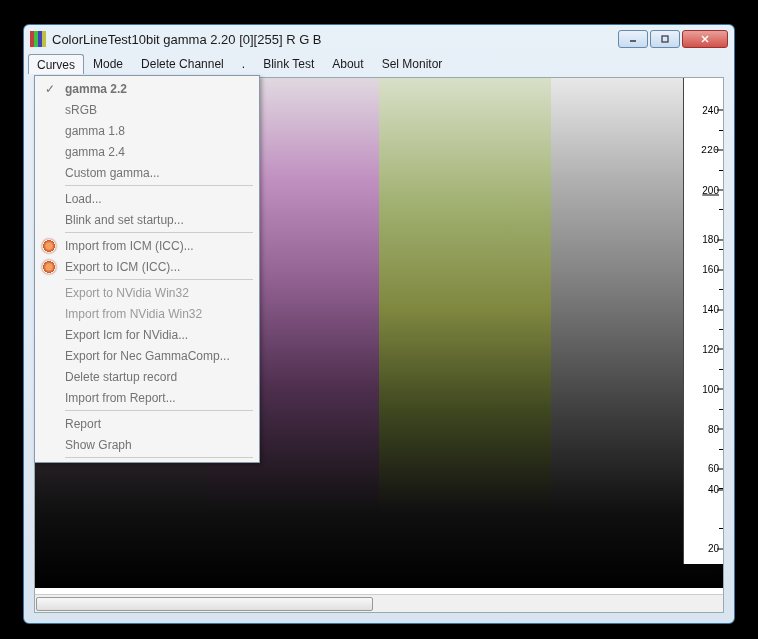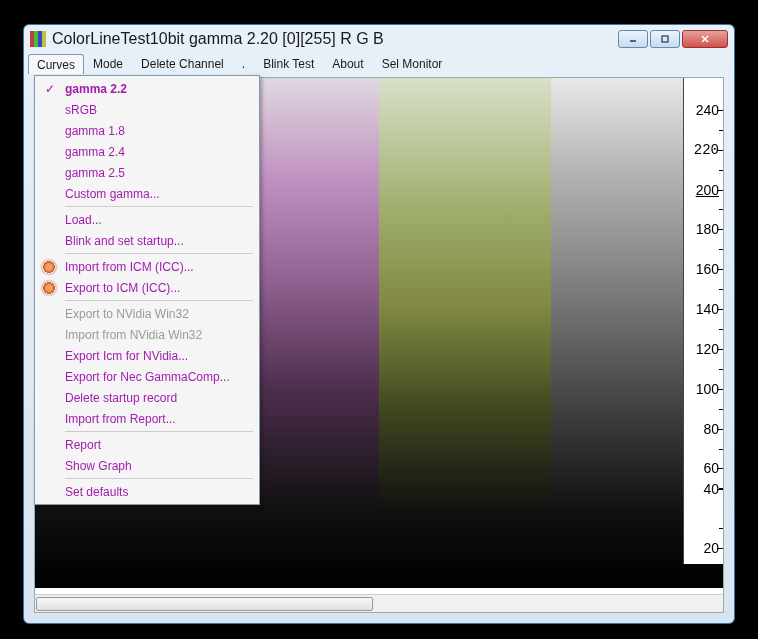--- a/index.html
+++ b/index.html
@@ -32,21 +32,21 @@
     }
     .app-icon {
       width: 16px;
       height: 16px;
       margin-right: 6px;
       display: inline-block;
     }
     .app-icon svg { width: 16px; height: 16px; }
     .title {
       color: #1a1a1a;
-      font-size: 16px;
+      font-size: 13px;
       flex: 1;
     }
     .window-controls {
       display: flex;
       gap: 2px;
     }
     .winbtn {
       width: 30px;
       height: 18px;
       border: 1px solid #6688aa;
@@ -119,21 +119,21 @@
       right: 0;
       top: 0;
       bottom: 24px;
       width: 40px;
       background: #fff;
       border-left: 1px solid #444;
     }
     .ruler .tick {
       position: absolute;
       right: 4px;
-      font-size: 14px;
+      font-size: 10px;
       color: #000;
       text-align: right;
       transform: translateY(-50%);
     }
     .ruler .tick::before {
       content: "";
       position: absolute;
       right: -4px;
       top: 50%;
       width: 6px;
@@ -173,21 +173,21 @@
       width: 226px;
       background: #f5f5f5;
       border: 1px solid #8899aa;
       box-shadow: 2px 2px 4px rgba(0,0,0,0.3);
       z-index: 100;
       padding: 2px;
     }
     .dropdown .item {
       padding: 3px 8px 3px 28px;
       font-size: 12px;
-      color: #a21caf;
+      color: #737373;
       position: relative;
       display: flex;
       align-items: center;
       height: 21px;
     }
     .dropdown .item.selected { font-weight: bold; }
     .dropdown .item.selected::before {
       content: "✓";
       position: absolute;
       left: 8px;
@@ -266,21 +266,21 @@
       <div class="gband b2"></div>
       <div class="gband b3"></div>
       <div class="gband b4"></div>
       <div class="ruler" id="ruler">
           <div class="tick" style="top: 31.875px;">240</div>
           <div class="minor" style="top: 51.7969px;"></div>
           <div class="tick" style="top: 71.7188px; font-family: Liberation Mono, monospace;">220</div>
           <div class="minor" style="top: 91.6406px;"></div>
           <div class="tick" style="top: 111.562px; text-decoration: underline;">200</div>
           <div class="minor" style="top: 131.484px;"></div>
-          <div class="tick" style="top: 151px;">180</div>
+          <div class="tick" style="top: 161px;">180</div>
           <div class="minor" style="top: 171.328px;"></div>
           <div class="tick" style="top: 191.25px; margin-left: 13px;">160</div>
           <div class="minor" style="top: 211.172px;"></div>
           <div class="tick" style="top: 231.094px;">140</div>
           <div class="minor" style="top: 251.016px;"></div>
           <div class="tick" style="top: 270.938px;">120</div>
           <div class="minor" style="top: 290.859px;"></div>
           <div class="tick" style="top: 310.781px;">100</div>
           <div class="minor" style="top: 330.703px;"></div>
           <div class="tick" style="top: 350.625px;">80</div>
@@ -305,23 +305,20 @@
       <div class="item">
         <span>sRGB</span>
       </div>
       <div class="item">
         <span>gamma 1.8</span>
       </div>
       <div class="item">
         <span>gamma 2.4</span>
       </div>
       <div class="item">
-        <span>gamma 2.5</span>
-      </div>
-      <div class="item">
         <span>Custom gamma...</span>
       </div>
       <div class="sep"></div>
       <div class="item">
         <span>Load...</span>
       </div>
       <div class="item">
         <span>Blink and set startup...</span>
       </div>
       <div class="sep"></div>
@@ -357,17 +354,14 @@
         <span>Import from Report...</span>
       </div>
       <div class="sep"></div>
       <div class="item">
         <span>Report</span>
       </div>
       <div class="item">
         <span>Show Graph</span>
       </div>
       <div class="sep"></div>
-      <div class="item">
-        <span>Set defaults</span>
-      </div>
     </div>
 </div>
 
 </body></html>

